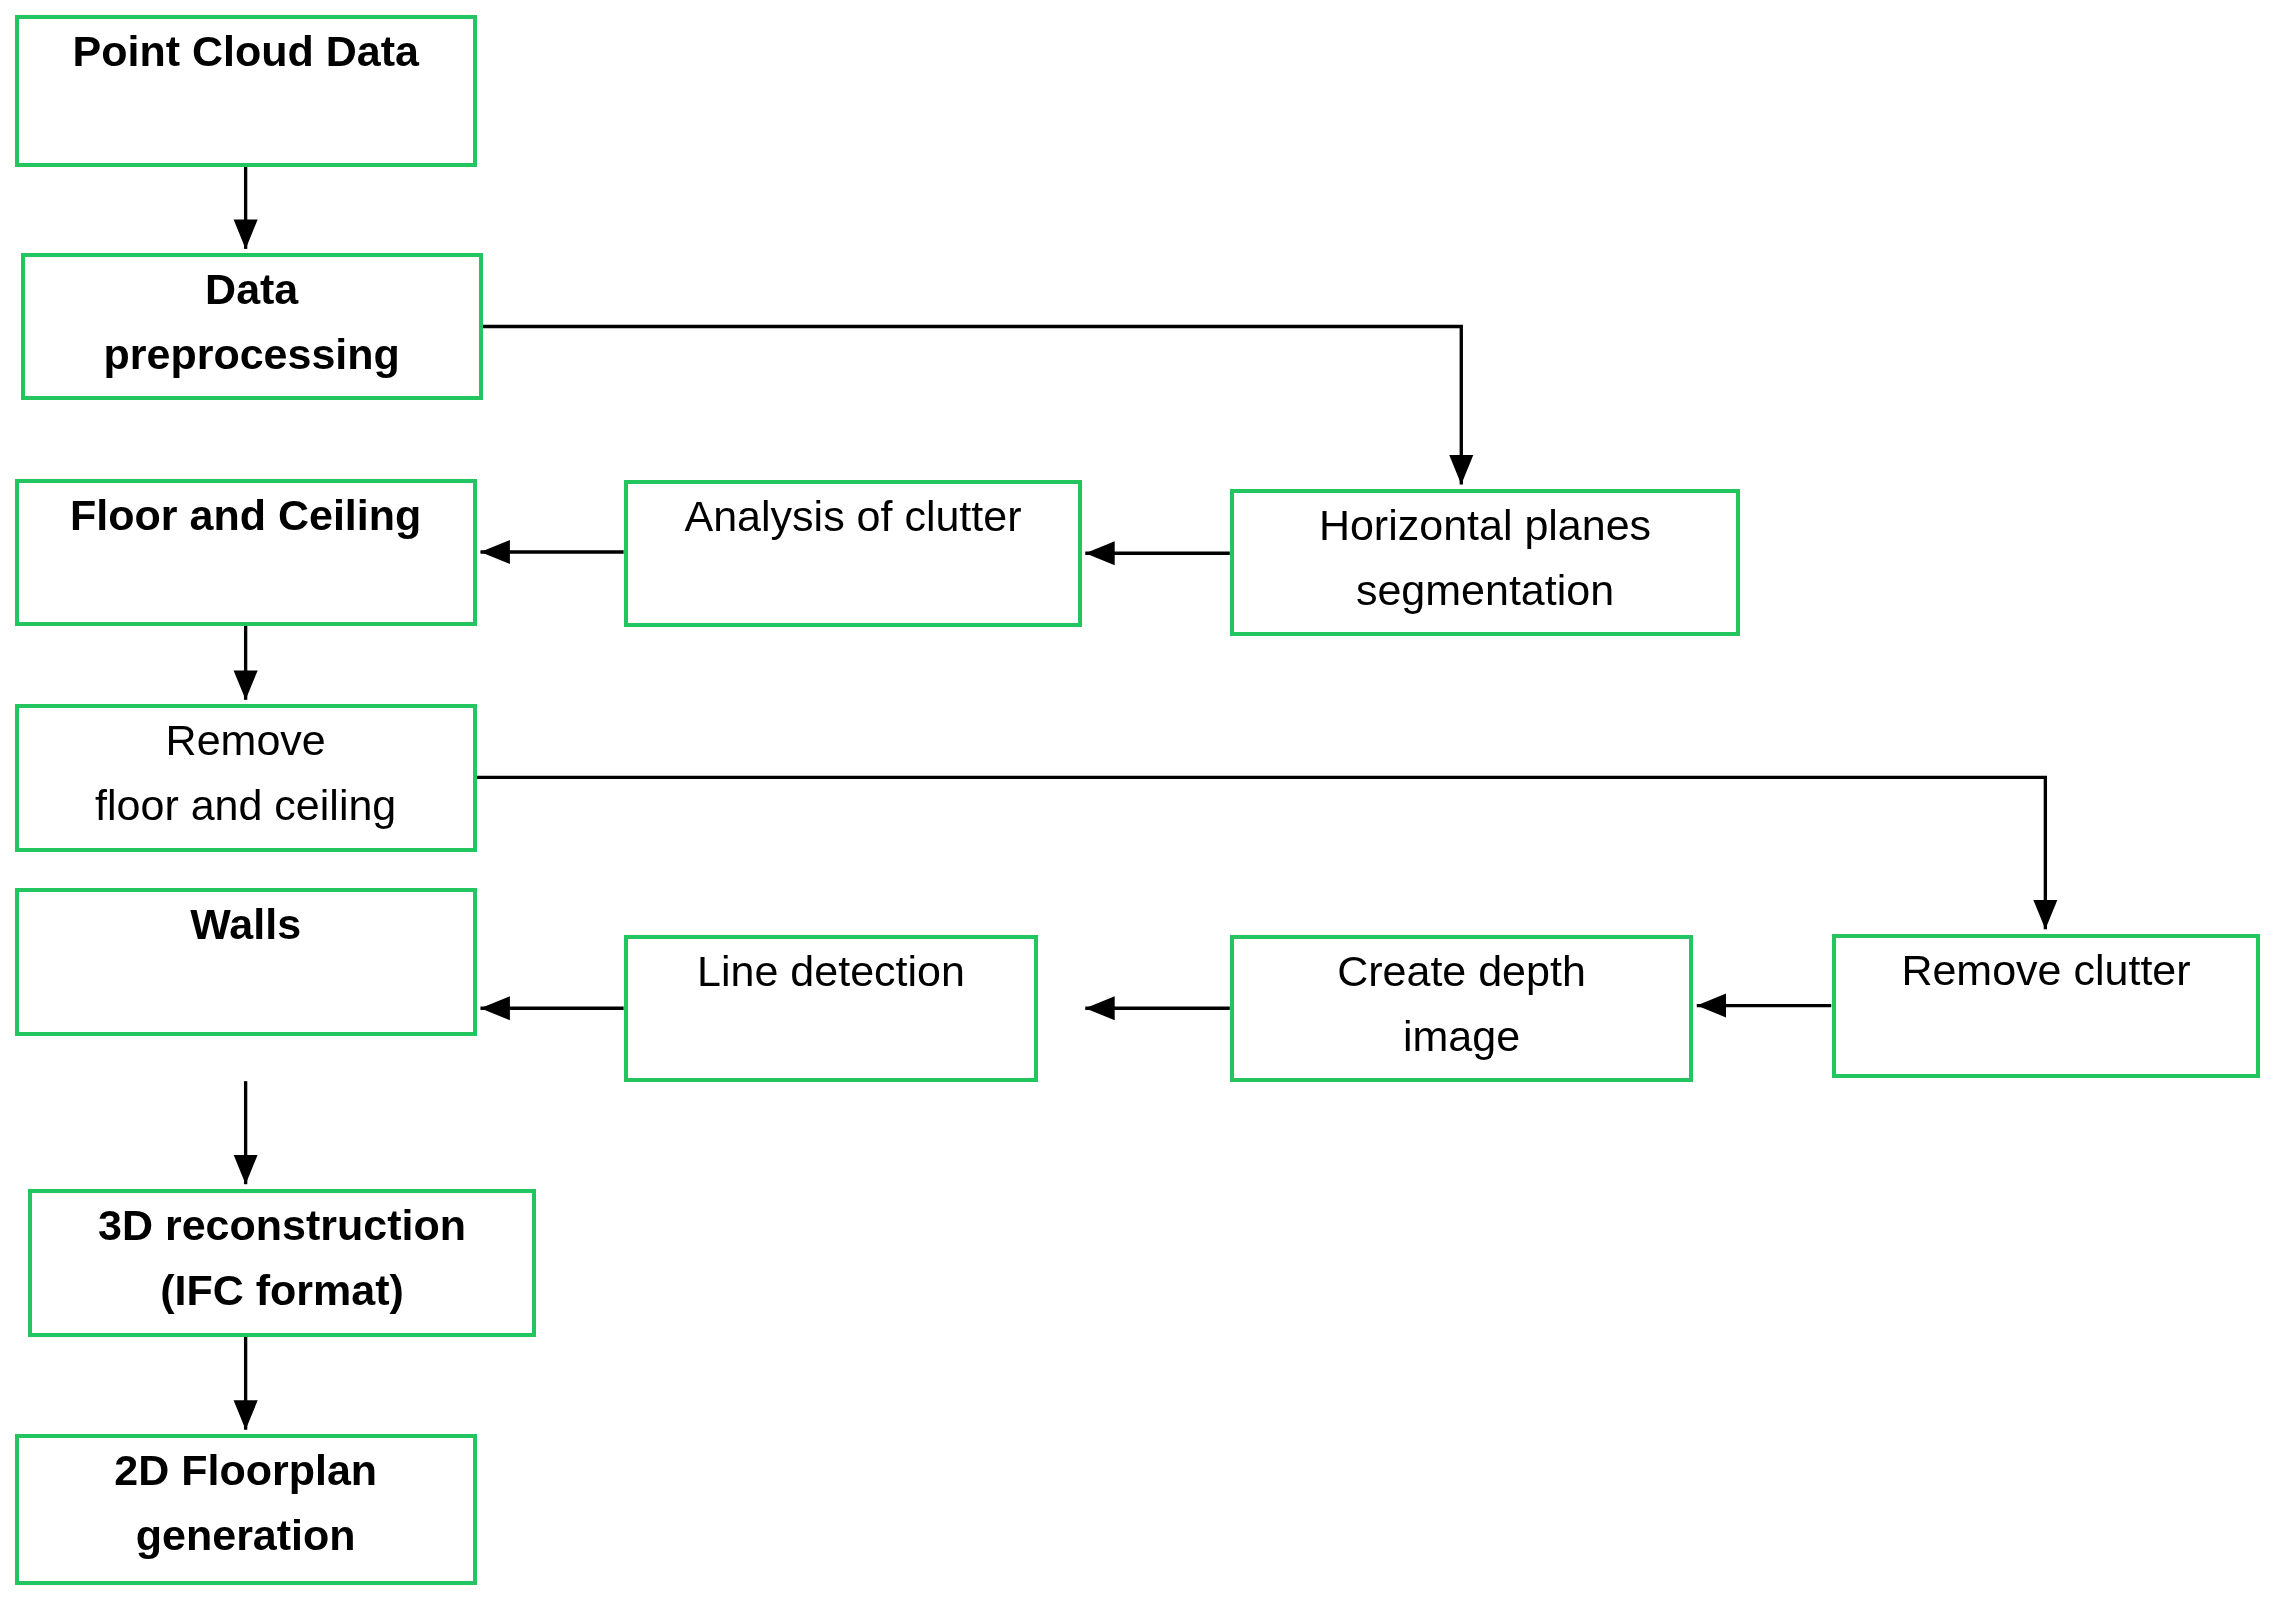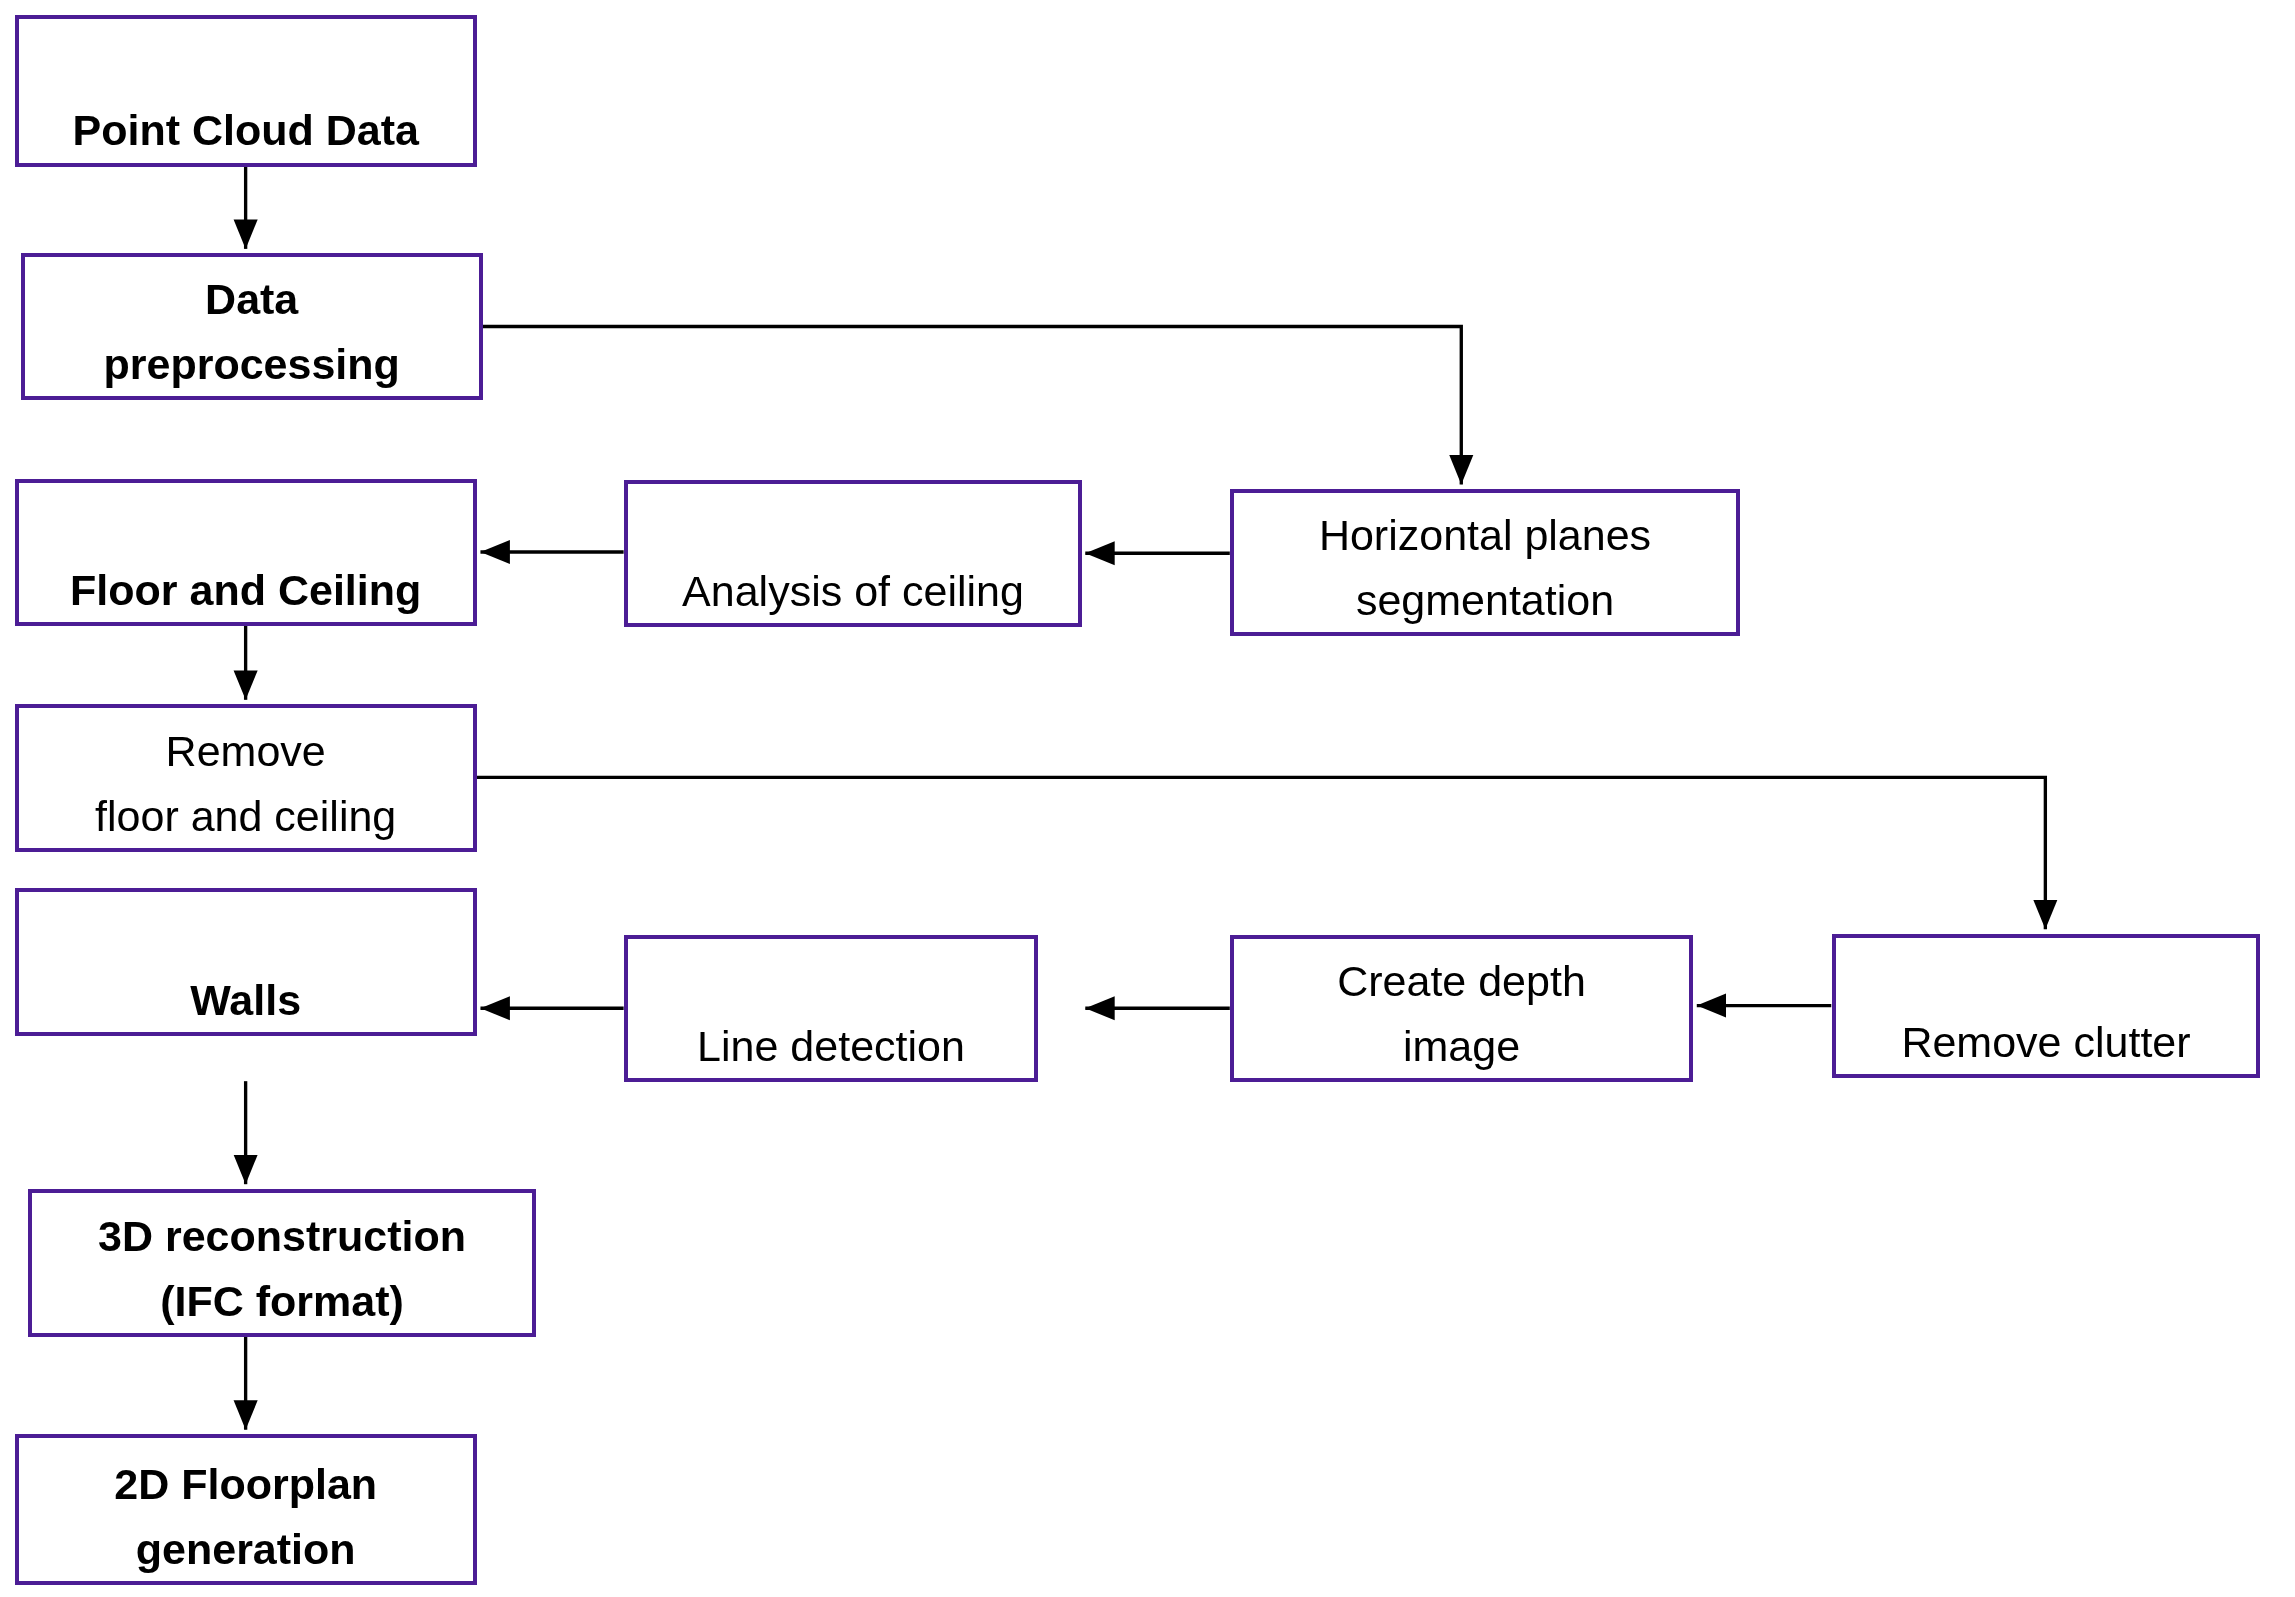--- a/index.html
+++ b/index.html
@@ -23,25 +23,25 @@
     height: 1597px;
   }
   .edges polyline {
     fill: none;
     stroke: #000000;
     stroke-width: 5px;
   }
   .node {
     position: absolute;
     display: flex;
-    align-items: flex-end;
+    align-items: flex-start;
     justify-content: center;
     text-align: center;
     background: #ffffff;
-    border: 4px solid #4c1d95;
+    border: 4px solid #22c55e;
   }
   .node .label {
     white-space: pre-line;
     font-size: 43px;
     line-height: 1.5;
     padding: 0 6.7px;
   }
   .node.bold .label { font-weight: bold; }
 
   
@@ -90,21 +90,21 @@
     <span class="label">Data
 preprocessing</span>
   </div>
 
   <div class="node" id="n-horizontal-planes">
     <span class="label">Horizontal planes
 segmentation</span>
   </div>
 
   <div class="node" id="n-analysis-of-height">
-    <span class="label">Analysis of ceiling</span>
+    <span class="label">Analysis of clutter</span>
   </div>
 
   <div class="node bold" id="n-floor-and-ceiling">
     <span class="label">Floor and Ceiling</span>
   </div>
 
   <div class="node" id="n-remove-clutter">
     <span class="label">Remove clutter</span>
   </div>
 

